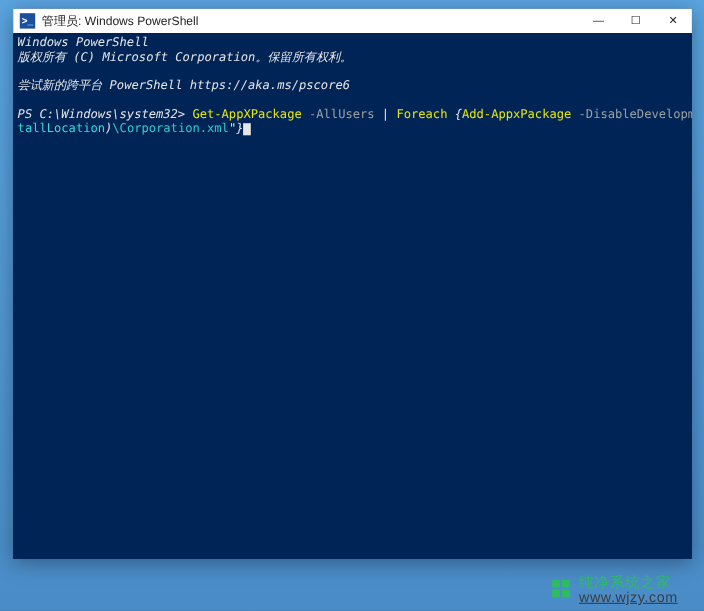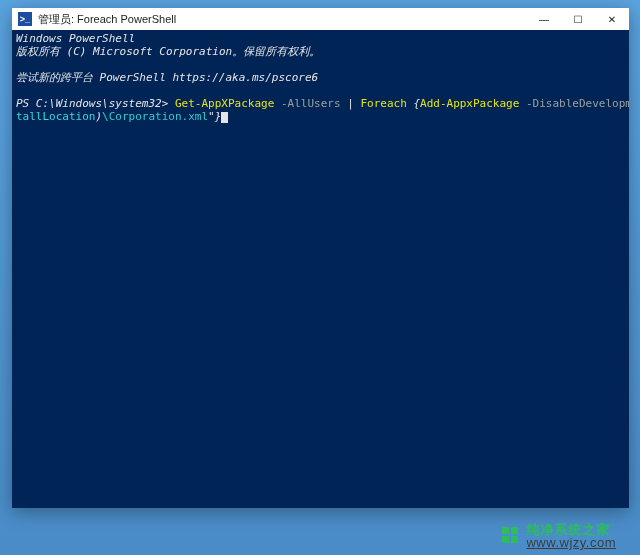--- a/index.html
+++ b/index.html
@@ -18,32 +18,32 @@
   .t-var{color:#38d9d9;margin-top:44px;}
   .cursor{display:inline-block;width:7px;height:11px;background:#e5e5e5;vertical-align:text-bottom;}
   .watermark{position:absolute;right:24px;bottom:6px;display:flex;align-items:center;gap:6px;z-index:50;}
   .wm-logo{width:18px;height:18px;position:relative;}
   .wm-logo span{position:absolute;width:7px;height:7px;background:#2dbd5e;}
   .wm-logo span:nth-child(1){left:0;top:0;}
   .wm-logo span:nth-child(2){left:9px;top:0;}
   .wm-logo span:nth-child(3){left:0;top:9px;}
   .wm-logo span:nth-child(4){left:9px;top:9px;}
   .wm-text{display:flex;flex-direction:column;line-height:13px;}
-  .wm-main{font-size:13px;color:#2dbd5e;font-weight:bold;letter-spacing:1px;}
+  .wm-main{font-size:13px;color:#2dbd5e;font-weight:normal;letter-spacing:1px;}
   .wm-sub{font-size:13px;color:#3c3c3c;letter-spacing:.5px;text-decoration:underline;}
 </style>
 </head>
 <body>
 
 <div class="desktop">
 
   <div class="window">
     <div class="titlebar">
       <div class="tb-icon">&gt;_</div>
-      <div class="tb-title">管理员: Foreach PowerShell</div>
+      <div class="tb-title">管理员: Windows PowerShell</div>
       <div class="tb-btns">
         <div class="tb-btn">—</div>
         <div class="tb-btn">☐</div>
         <div class="tb-btn close">✕</div>
       </div>
     </div>
 
     <div class="term"><span class="t-white">Windows PowerShell</span>
 <span class="t-white">版权所有 (C) Microsoft Corporation。保留所有权利。</span>
 

